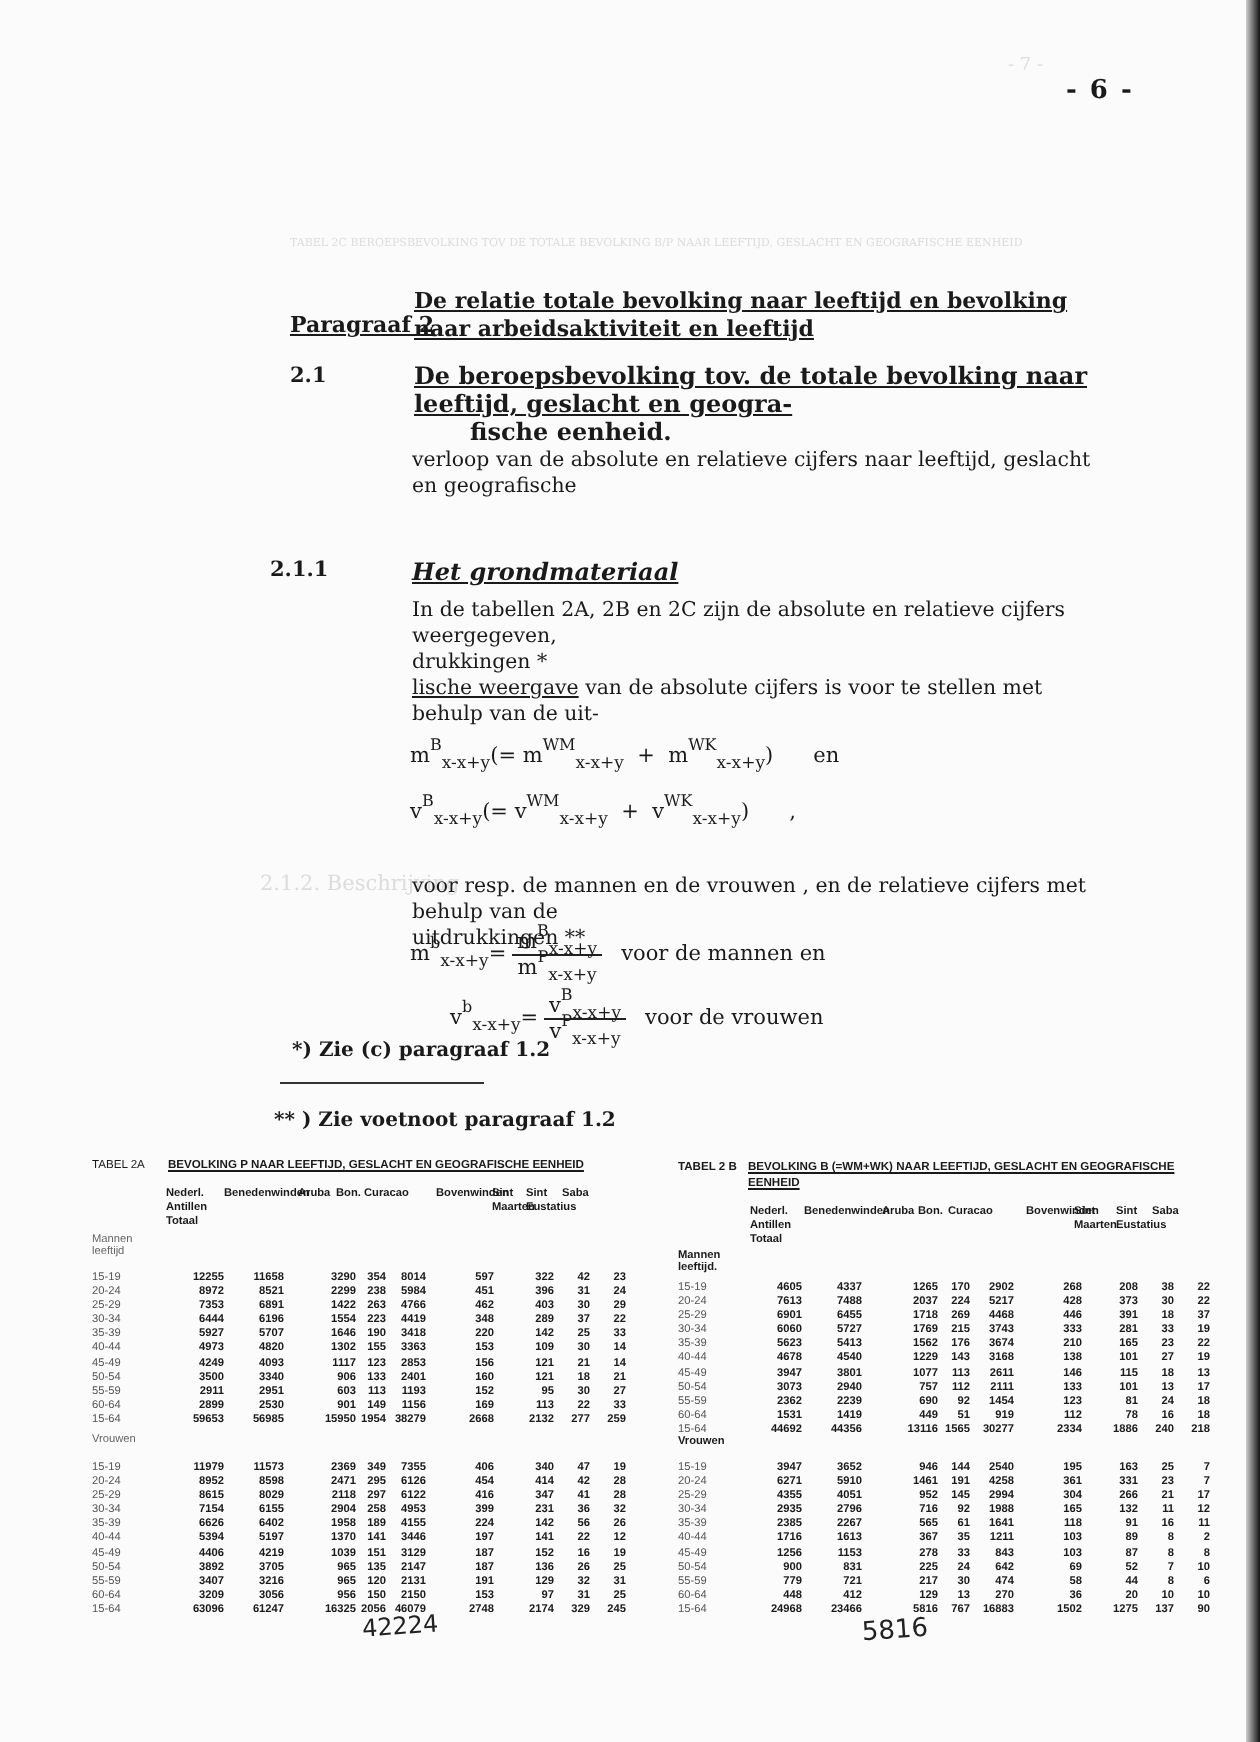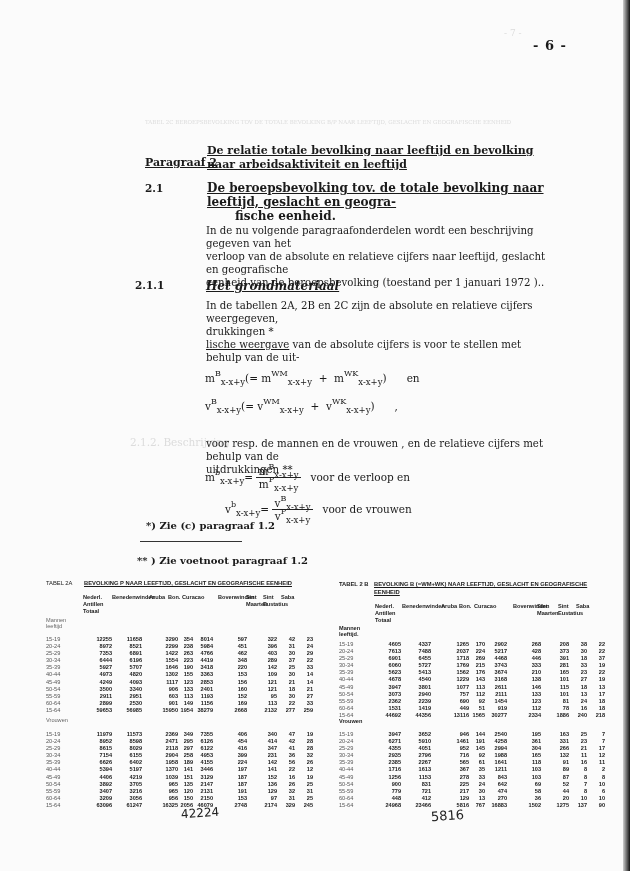--- a/index.html
+++ b/index.html
@@ -50,23 +50,21 @@
 
 <div class="abs para-label b u">Paragraaf 2</div>
 <div class="abs para-title b u">De relatie totale bevolking naar leeftijd en bevolking naar arbeidsaktiviteit en leeftijd</div>
 
 <div class="abs sec-num b" style="left:145px;top:182px;">2.1</div>
 <div class="abs t b u" style="left:207px;top:181px;width:350px;">
   <div>De beroepsbevolking tov. de totale bevolking naar leeftijd, geslacht en geogra-</div>
   <div style="display:inline-block;margin-left:28px;">fische eenheid.</div>
 </div>
 <div class="abs body-text" style="top:224px;">
-  <div>In de nu volgende paragraafonderdelen wordt een beschrijving gegeven van het</div>
   <div>verloop van de absolute en relatieve cijfers naar leeftijd, geslacht en geografische</div>
-  <div>eenheid van de beroepsbevolking (toestand per 1 januari 1972 )..</div>
 </div>
 
 <div class="abs sec-num b" style="left:135px;top:279px;">2.1.1</div>
 <div class="abs t b u" style="left:206px;top:279px;font-style:italic;">Het grondmateriaal</div>
 
 <div class="abs body-text" style="top:299px;">
   <div>In de tabellen 2A, 2B en 2C zijn de absolute en relatieve cijfers weergegeven,</div>
   <div>drukkingen *</div>
   <div><span class="u">lische weergave</span> <span>van de absolute cijfers is voor te stellen met behulp van de uit-</span></div>
 </div>
@@ -79,21 +77,21 @@
 </div>
 
 <div class="abs body-text" style="top:437px;">
   <div>voor resp. de mannen en de vrouwen , en de relatieve cijfers met behulp van de</div>
   <div>uitdrukkingen **</div>
 </div>
 
 <div class="abs formula" style="left:205px;top:465px;">
   m<span class="sup">b</span><span class="sub">x-x+y</span>=
   <span class="frac"><span class="num">m<span class="sup">B</span><span class="sub">x-x+y</span></span><span class="den">m<span class="sup">P</span><span class="sub">x-x+y</span></span></span>
-  &nbsp;&nbsp;<span>voor de verloop en</span>
+  &nbsp;&nbsp;<span>voor de mannen en</span>
 </div>
 <div class="abs formula" style="left:225px;top:497px;">
   v<span class="sup">b</span><span class="sub">x-x+y</span>=
   <span class="frac"><span class="num">v<span class="sup">B</span><span class="sub">x-x+y</span></span><span class="den">v<span class="sup">P</span><span class="sub">x-x+y</span></span></span>
   &nbsp;&nbsp;<span>voor de vrouwen</span>
 </div>
 
 <div class="abs fn-rule"></div>
 <div class="abs fn b" style="left:146px;top:520px;">*) Zie (c) paragraaf 1.2</div>
 <div class="abs fn b" style="left:137px;top:555px;">** ) Zie voetnoot paragraaf 1.2</div>

